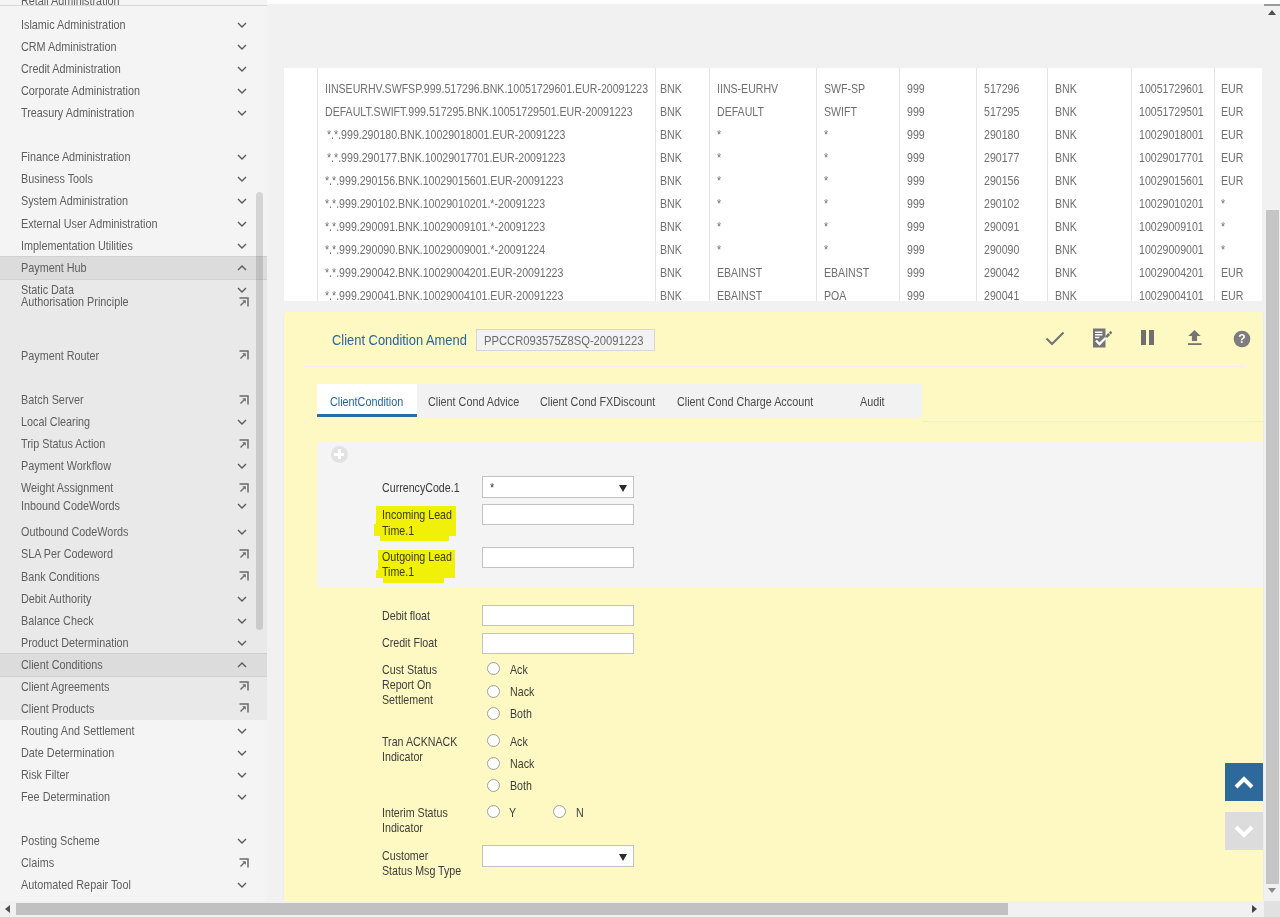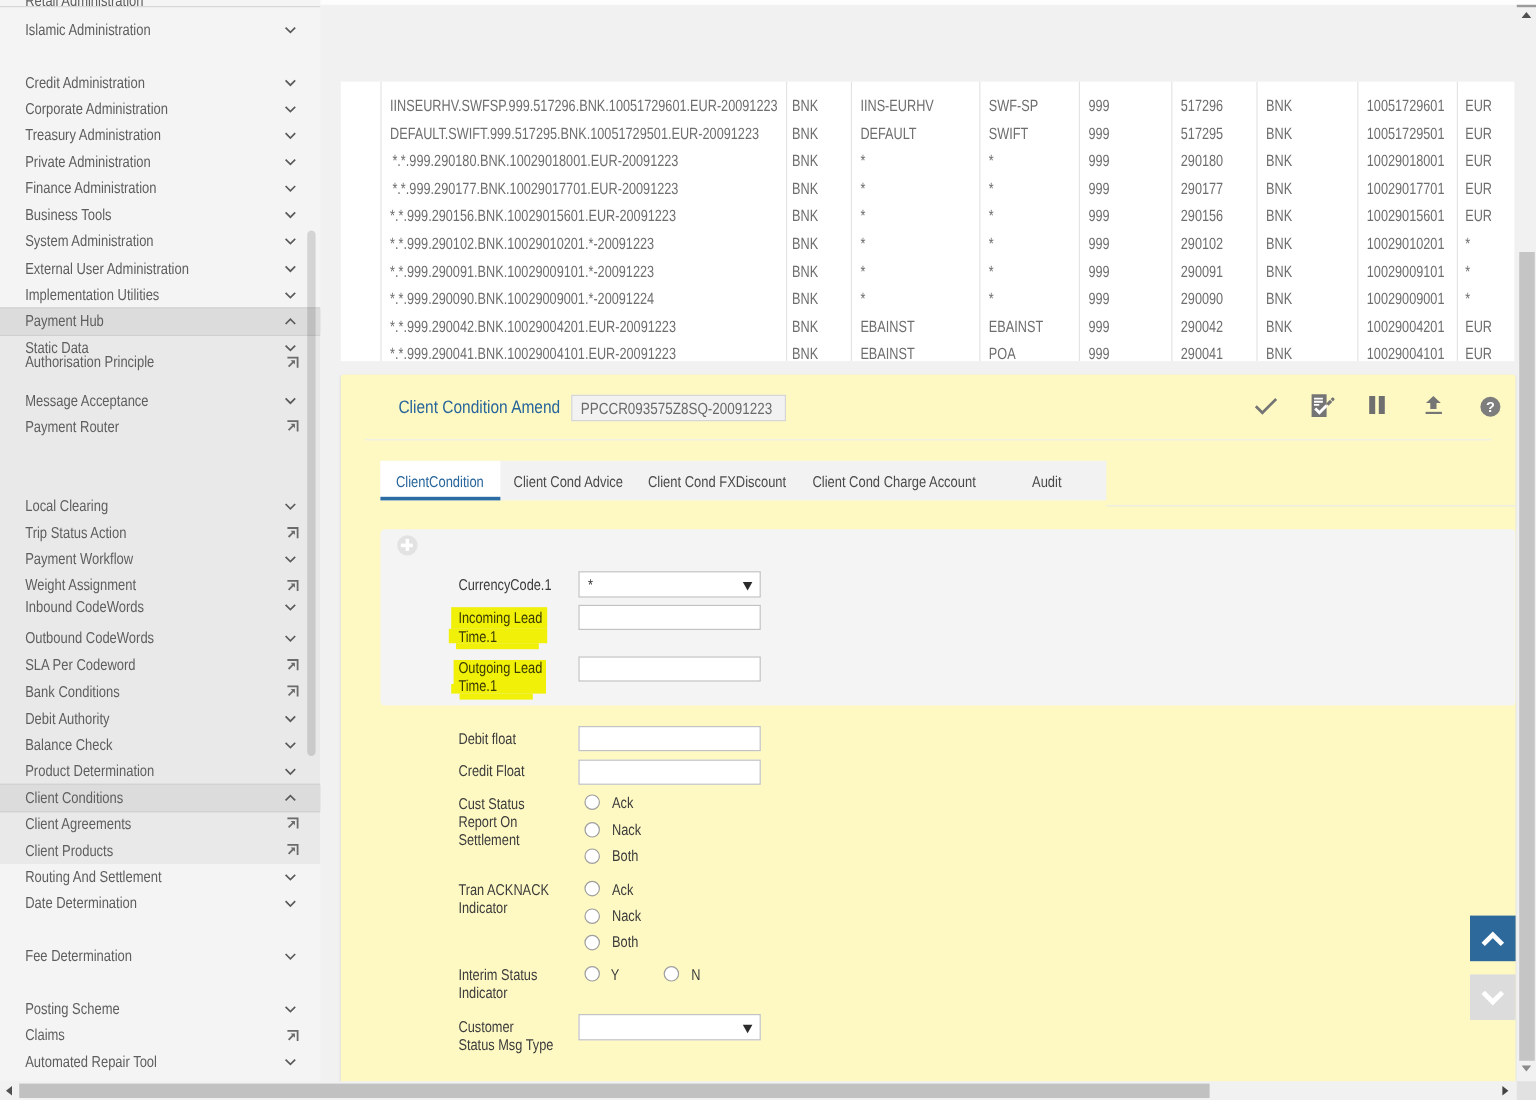--- a/index.html
+++ b/index.html
@@ -75,30 +75,30 @@
 .arr { position:absolute; width:0; height:0; }
 </style></head>
 <body>
 
 <div id="sidebar">
   <div id="subband" style="top:278.7px;height:441.2px"></div>
   <div id="retail"><span class="t">Retail Administration</span></div>
 <div class="it" style="top:14.00px"><span class="t">Islamic Administration</span><svg class="ch" width="12" height="8" viewBox="0 0 12 8">
         <path d="M2 2 L6 6 L10 2" fill="none" stroke="#5a5a5a" stroke-width="1.4"></path>
       </svg></div>
+<div class="it" style="top:36.06px"><span class="t">CRM Administration</span><svg class="ch" width="12" height="8" viewBox="0 0 12 8">
+        <path d="M2 2 L6 6 L10 2" fill="none" stroke="#5a5a5a" stroke-width="1.4"></path>
+      </svg></div>
 <div class="it" style="top:58.12px"><span class="t">Credit Administration</span><svg class="ch" width="12" height="8" viewBox="0 0 12 8">
         <path d="M2 2 L6 6 L10 2" fill="none" stroke="#5a5a5a" stroke-width="1.4"></path>
       </svg></div>
 <div class="it" style="top:80.18px"><span class="t">Corporate Administration</span><svg class="ch" width="12" height="8" viewBox="0 0 12 8">
         <path d="M2 2 L6 6 L10 2" fill="none" stroke="#5a5a5a" stroke-width="1.4"></path>
       </svg></div>
 <div class="it" style="top:102.24px"><span class="t">Treasury Administration</span><svg class="ch" width="12" height="8" viewBox="0 0 12 8">
-        <path d="M2 2 L6 6 L10 2" fill="none" stroke="#5a5a5a" stroke-width="1.4"></path>
-      </svg></div>
-<div class="it" style="top:124.30px"><span class="t">Private Administration</span><svg class="ch" width="12" height="8" viewBox="0 0 12 8">
         <path d="M2 2 L6 6 L10 2" fill="none" stroke="#5a5a5a" stroke-width="1.4"></path>
       </svg></div>
 <div class="it" style="top:146.36px"><span class="t">Finance Administration</span><svg class="ch" width="12" height="8" viewBox="0 0 12 8">
         <path d="M2 2 L6 6 L10 2" fill="none" stroke="#5a5a5a" stroke-width="1.4"></path>
       </svg></div>
 <div class="it" style="top:168.42px"><span class="t">Business Tools</span><svg class="ch" width="12" height="8" viewBox="0 0 12 8">
         <path d="M2 2 L6 6 L10 2" fill="none" stroke="#5a5a5a" stroke-width="1.4"></path>
       </svg></div>
 <div class="it" style="top:190.48px"><span class="t">System Administration</span><svg class="ch" width="12" height="8" viewBox="0 0 12 8">
         <path d="M2 2 L6 6 L10 2" fill="none" stroke="#5a5a5a" stroke-width="1.4"></path>
@@ -113,24 +113,26 @@
         <path d="M2 6 L6 2 L10 6" fill="none" stroke="#5a5a5a" stroke-width="1.4"></path>
       </svg></div>
 <div class="it" style="top:278.72px"><span class="t">Static Data</span><svg class="ch" width="12" height="8" viewBox="0 0 12 8">
         <path d="M2 2 L6 6 L10 2" fill="none" stroke="#5a5a5a" stroke-width="1.4"></path>
       </svg></div>
 <div class="it" style="top:291px"><span class="t">Authorisation Principle</span><svg class="ex" width="13" height="13" viewBox="0 0 13 13">
         <path d="M2.5 2 H11 V10.5" fill="none" stroke="#6b6b6b" stroke-width="1.5"></path>
         <path d="M3.5 9.5 L7.5 5.5" fill="none" stroke="#6b6b6b" stroke-width="1.5"></path>
         <path d="M8.8 4.2 L5.2 4.2 L8.8 7.8 Z" fill="#6b6b6b"></path>
       </svg></div>
-<div class="it" style="top:322.84px"><span class="t">Message Acceptance</span><svg class="ch" width="12" height="8" viewBox="0 0 12 8">
-        <path d="M2 2 L6 6 L10 2" fill="none" stroke="#5a5a5a" stroke-width="1.4"></path>
-      </svg></div>
 <div class="it" style="top:344.90px"><span class="t">Payment Router</span><svg class="ex" width="13" height="13" viewBox="0 0 13 13">
+        <path d="M2.5 2 H11 V10.5" fill="none" stroke="#6b6b6b" stroke-width="1.5"></path>
+        <path d="M3.5 9.5 L7.5 5.5" fill="none" stroke="#6b6b6b" stroke-width="1.5"></path>
+        <path d="M8.8 4.2 L5.2 4.2 L8.8 7.8 Z" fill="#6b6b6b"></path>
+      </svg></div>
+<div class="it" style="top:389.02px"><span class="t">Batch Server</span><svg class="ex" width="13" height="13" viewBox="0 0 13 13">
         <path d="M2.5 2 H11 V10.5" fill="none" stroke="#6b6b6b" stroke-width="1.5"></path>
         <path d="M3.5 9.5 L7.5 5.5" fill="none" stroke="#6b6b6b" stroke-width="1.5"></path>
         <path d="M8.8 4.2 L5.2 4.2 L8.8 7.8 Z" fill="#6b6b6b"></path>
       </svg></div>
 <div class="it" style="top:411.08px"><span class="t">Local Clearing</span><svg class="ch" width="12" height="8" viewBox="0 0 12 8">
         <path d="M2 2 L6 6 L10 2" fill="none" stroke="#5a5a5a" stroke-width="1.4"></path>
       </svg></div>
 <div class="it" style="top:433.14px"><span class="t">Trip Status Action</span><svg class="ex" width="13" height="13" viewBox="0 0 13 13">
         <path d="M2.5 2 H11 V10.5" fill="none" stroke="#6b6b6b" stroke-width="1.5"></path>
         <path d="M3.5 9.5 L7.5 5.5" fill="none" stroke="#6b6b6b" stroke-width="1.5"></path>
@@ -179,20 +181,23 @@
       </svg></div>
 <div class="it" style="top:697.86px"><span class="t">Client Products</span><svg class="ex" width="13" height="13" viewBox="0 0 13 13">
         <path d="M2.5 2 H11 V10.5" fill="none" stroke="#6b6b6b" stroke-width="1.5"></path>
         <path d="M3.5 9.5 L7.5 5.5" fill="none" stroke="#6b6b6b" stroke-width="1.5"></path>
         <path d="M8.8 4.2 L5.2 4.2 L8.8 7.8 Z" fill="#6b6b6b"></path>
       </svg></div>
 <div class="it" style="top:719.92px"><span class="t">Routing And Settlement</span><svg class="ch" width="12" height="8" viewBox="0 0 12 8">
         <path d="M2 2 L6 6 L10 2" fill="none" stroke="#5a5a5a" stroke-width="1.4"></path>
       </svg></div>
 <div class="it" style="top:741.98px"><span class="t">Date Determination</span><svg class="ch" width="12" height="8" viewBox="0 0 12 8">
+        <path d="M2 2 L6 6 L10 2" fill="none" stroke="#5a5a5a" stroke-width="1.4"></path>
+      </svg></div>
+<div class="it" style="top:764.04px"><span class="t">Risk Filter</span><svg class="ch" width="12" height="8" viewBox="0 0 12 8">
         <path d="M2 2 L6 6 L10 2" fill="none" stroke="#5a5a5a" stroke-width="1.4"></path>
       </svg></div>
 <div class="it" style="top:786.10px"><span class="t">Fee Determination</span><svg class="ch" width="12" height="8" viewBox="0 0 12 8">
         <path d="M2 2 L6 6 L10 2" fill="none" stroke="#5a5a5a" stroke-width="1.4"></path>
       </svg></div>
 <div class="it" style="top:830.22px"><span class="t">Posting Scheme</span><svg class="ch" width="12" height="8" viewBox="0 0 12 8">
         <path d="M2 2 L6 6 L10 2" fill="none" stroke="#5a5a5a" stroke-width="1.4"></path>
       </svg></div>
 <div class="it" style="top:852.28px"><span class="t">Claims</span><svg class="ex" width="13" height="13" viewBox="0 0 13 13">
         <path d="M2.5 2 H11 V10.5" fill="none" stroke="#6b6b6b" stroke-width="1.5"></path>

